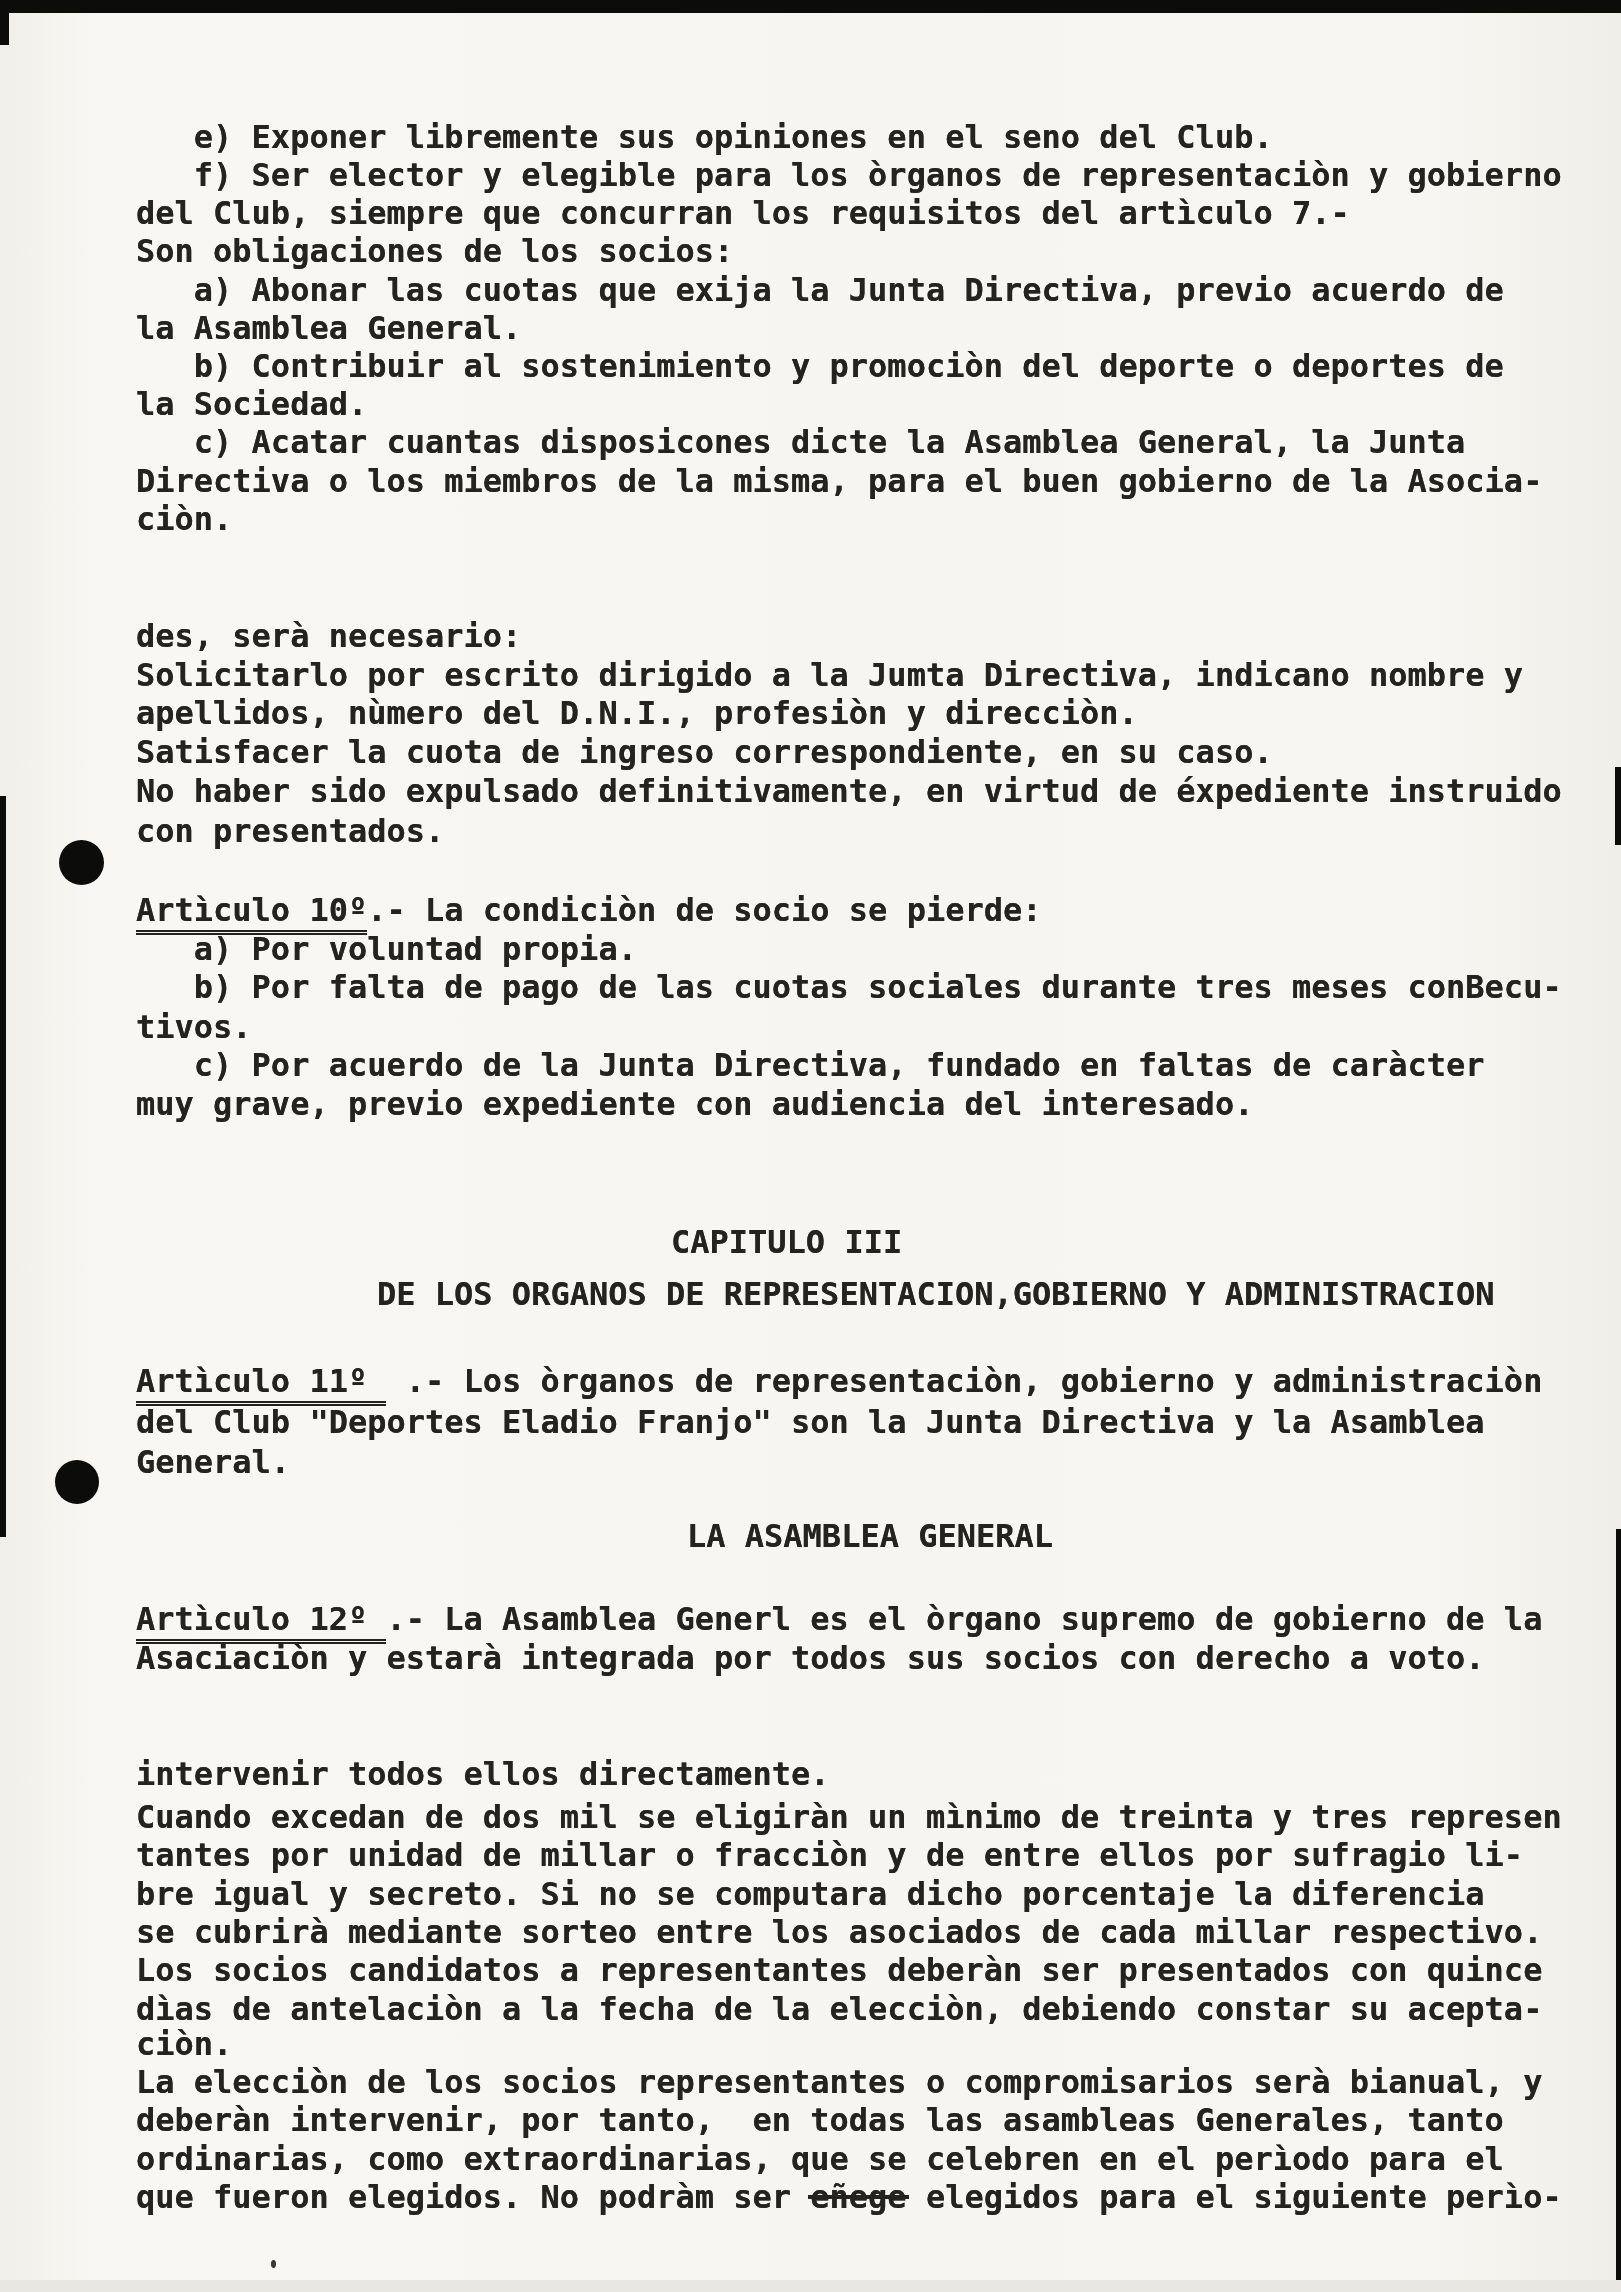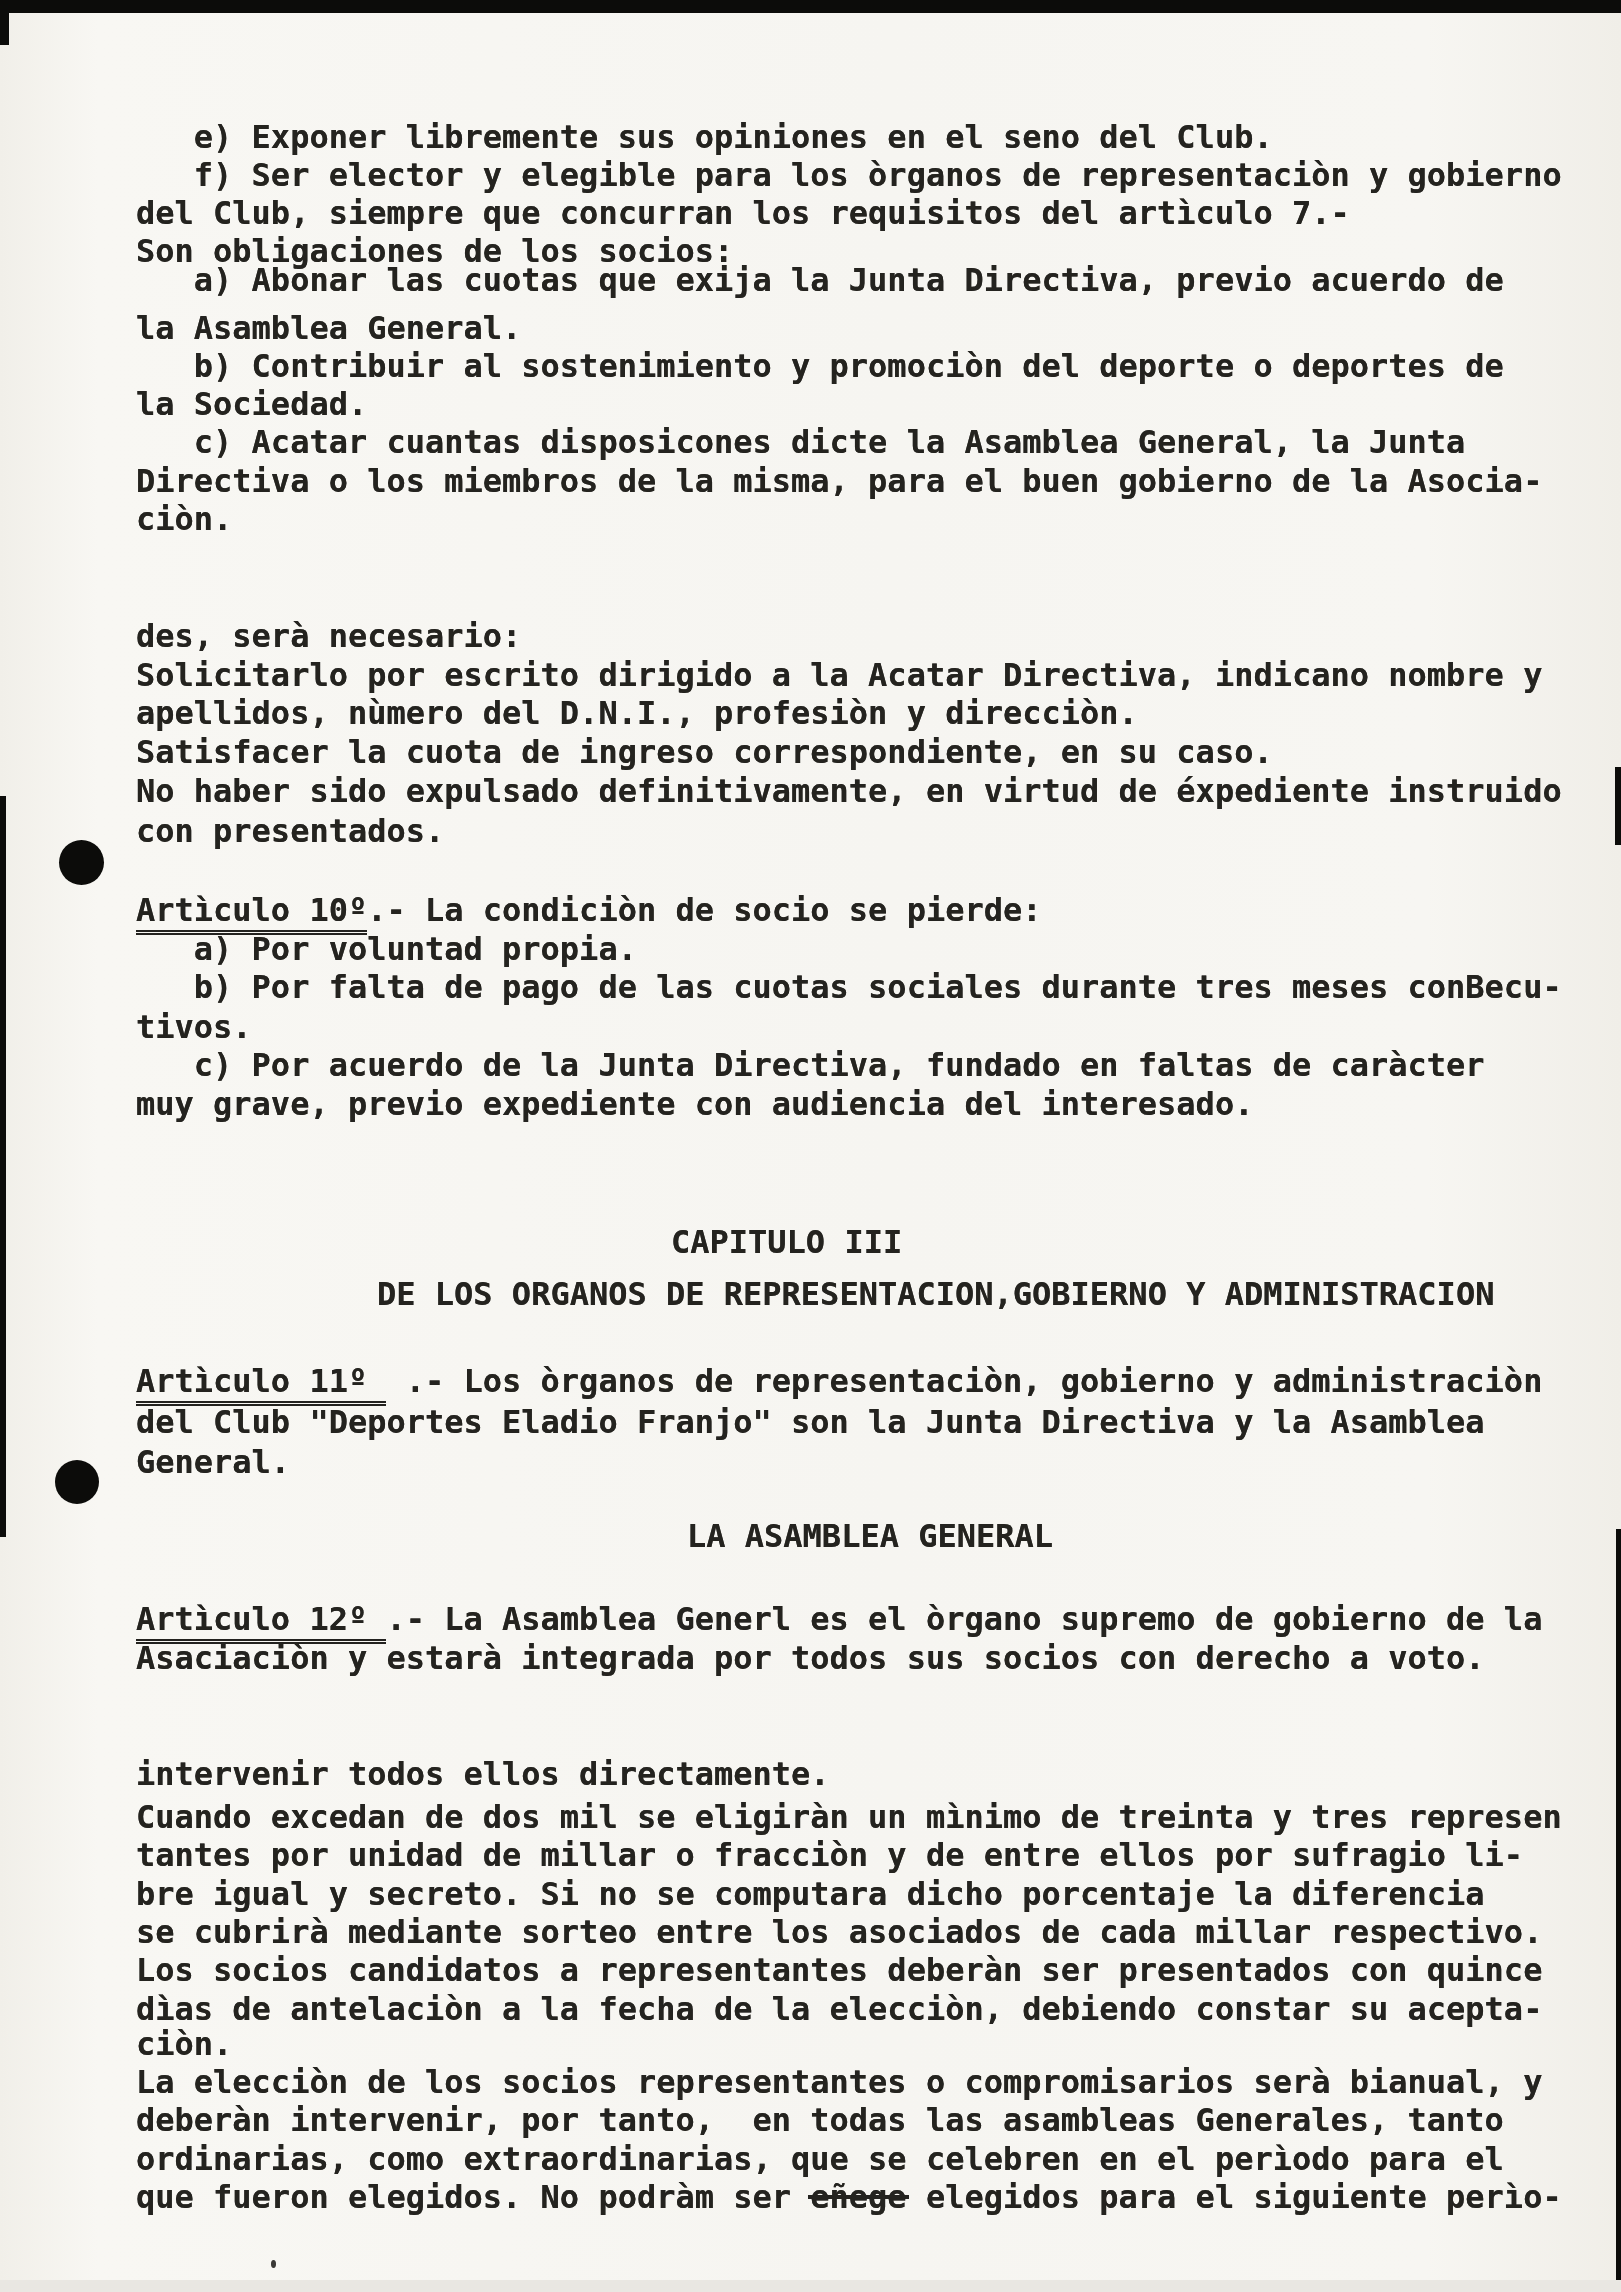--- a/index.html
+++ b/index.html
@@ -41,30 +41,30 @@
   <div class="mark round" style="left:59px;top:840px;width:45px;height:45px;"></div>
   <div class="mark round" style="left:55px;top:1460px;width:44px;height:44px;"></div>
   <div class="mark" style="left:1615px;top:767px;width:5.9px;height:78px;"></div>
   <div class="mark" style="left:1616px;top:1529px;width:4.9px;height:764px;"></div>
   <div class="mark round" style="left:271px;top:2260px;width:4.9px;height:7.8px;background:#3a3936;"></div>
 
   <div class="ln" style="top:118px">   e) Exponer libremente sus opiniones en el seno del Club.</div>
   <div class="ln" style="top:156px">   f) Ser elector y elegible para los òrganos de representaciòn y gobierno</div>
   <div class="ln" style="top:194px">del Club, siempre que concurran los requisitos del artìculo 7.-</div>
   <div class="ln" style="top:232px">Son obligaciones de los socios:</div>
-  <div class="ln" style="top:261px">   a) Abonar las cuotas que exija la Junta Directiva, previo acuerdo de</div>
+  <div class="ln" style="top:271px">   a) Abonar las cuotas que exija la Junta Directiva, previo acuerdo de</div>
   <div class="ln" style="top:309px">la Asamblea General.</div>
   <div class="ln" style="top:347px">   b) Contribuir al sostenimiento y promociòn del deporte o deportes de</div>
   <div class="ln" style="top:385px">la Sociedad.</div>
   <div class="ln" style="top:423px">   c) Acatar cuantas disposicones dicte la Asamblea General, la Junta</div>
   <div class="ln" style="top:462px">Directiva o los miembros de la misma, para el buen gobierno de la Asocia-</div>
   <div class="ln" style="top:500px">ciòn.</div>
 
   <div class="ln" style="top:617px">des, serà necesario:</div>
-  <div class="ln" style="top:656px">Solicitarlo por escrito dirigido a la Acatar Directiva, indicano nombre y</div>
+  <div class="ln" style="top:656px">Solicitarlo por escrito dirigido a la Jumta Directiva, indicano nombre y</div>
   <div class="ln" style="top:694px">apellidos, nùmero del D.N.I., profesiòn y direcciòn.</div>
   <div class="ln" style="top:733px">Satisfacer la cuota de ingreso correspondiente, en su caso.</div>
   <div class="ln" style="top:772px">No haber sido expulsado definitivamente, en virtud de éxpediente instruido</div>
   <div class="ln" style="top:812px">con presentados.</div>
 
   <div class="ln" style="top:891px"><span class="u">Artìculo 10º</span><span>.- La condiciòn de socio se pierde:</span></div>
   <div class="ln" style="top:930px">   a) Por voluntad propia.</div>
   <div class="ln" style="top:968px">   b) Por falta de pago de las cuotas sociales durante tres meses conBecu-</div>
   <div class="ln" style="top:1008px">tivos.</div>
   <div class="ln" style="top:1046px">   c) Por acuerdo de la Junta Directiva, fundado en faltas de caràcter</div>

